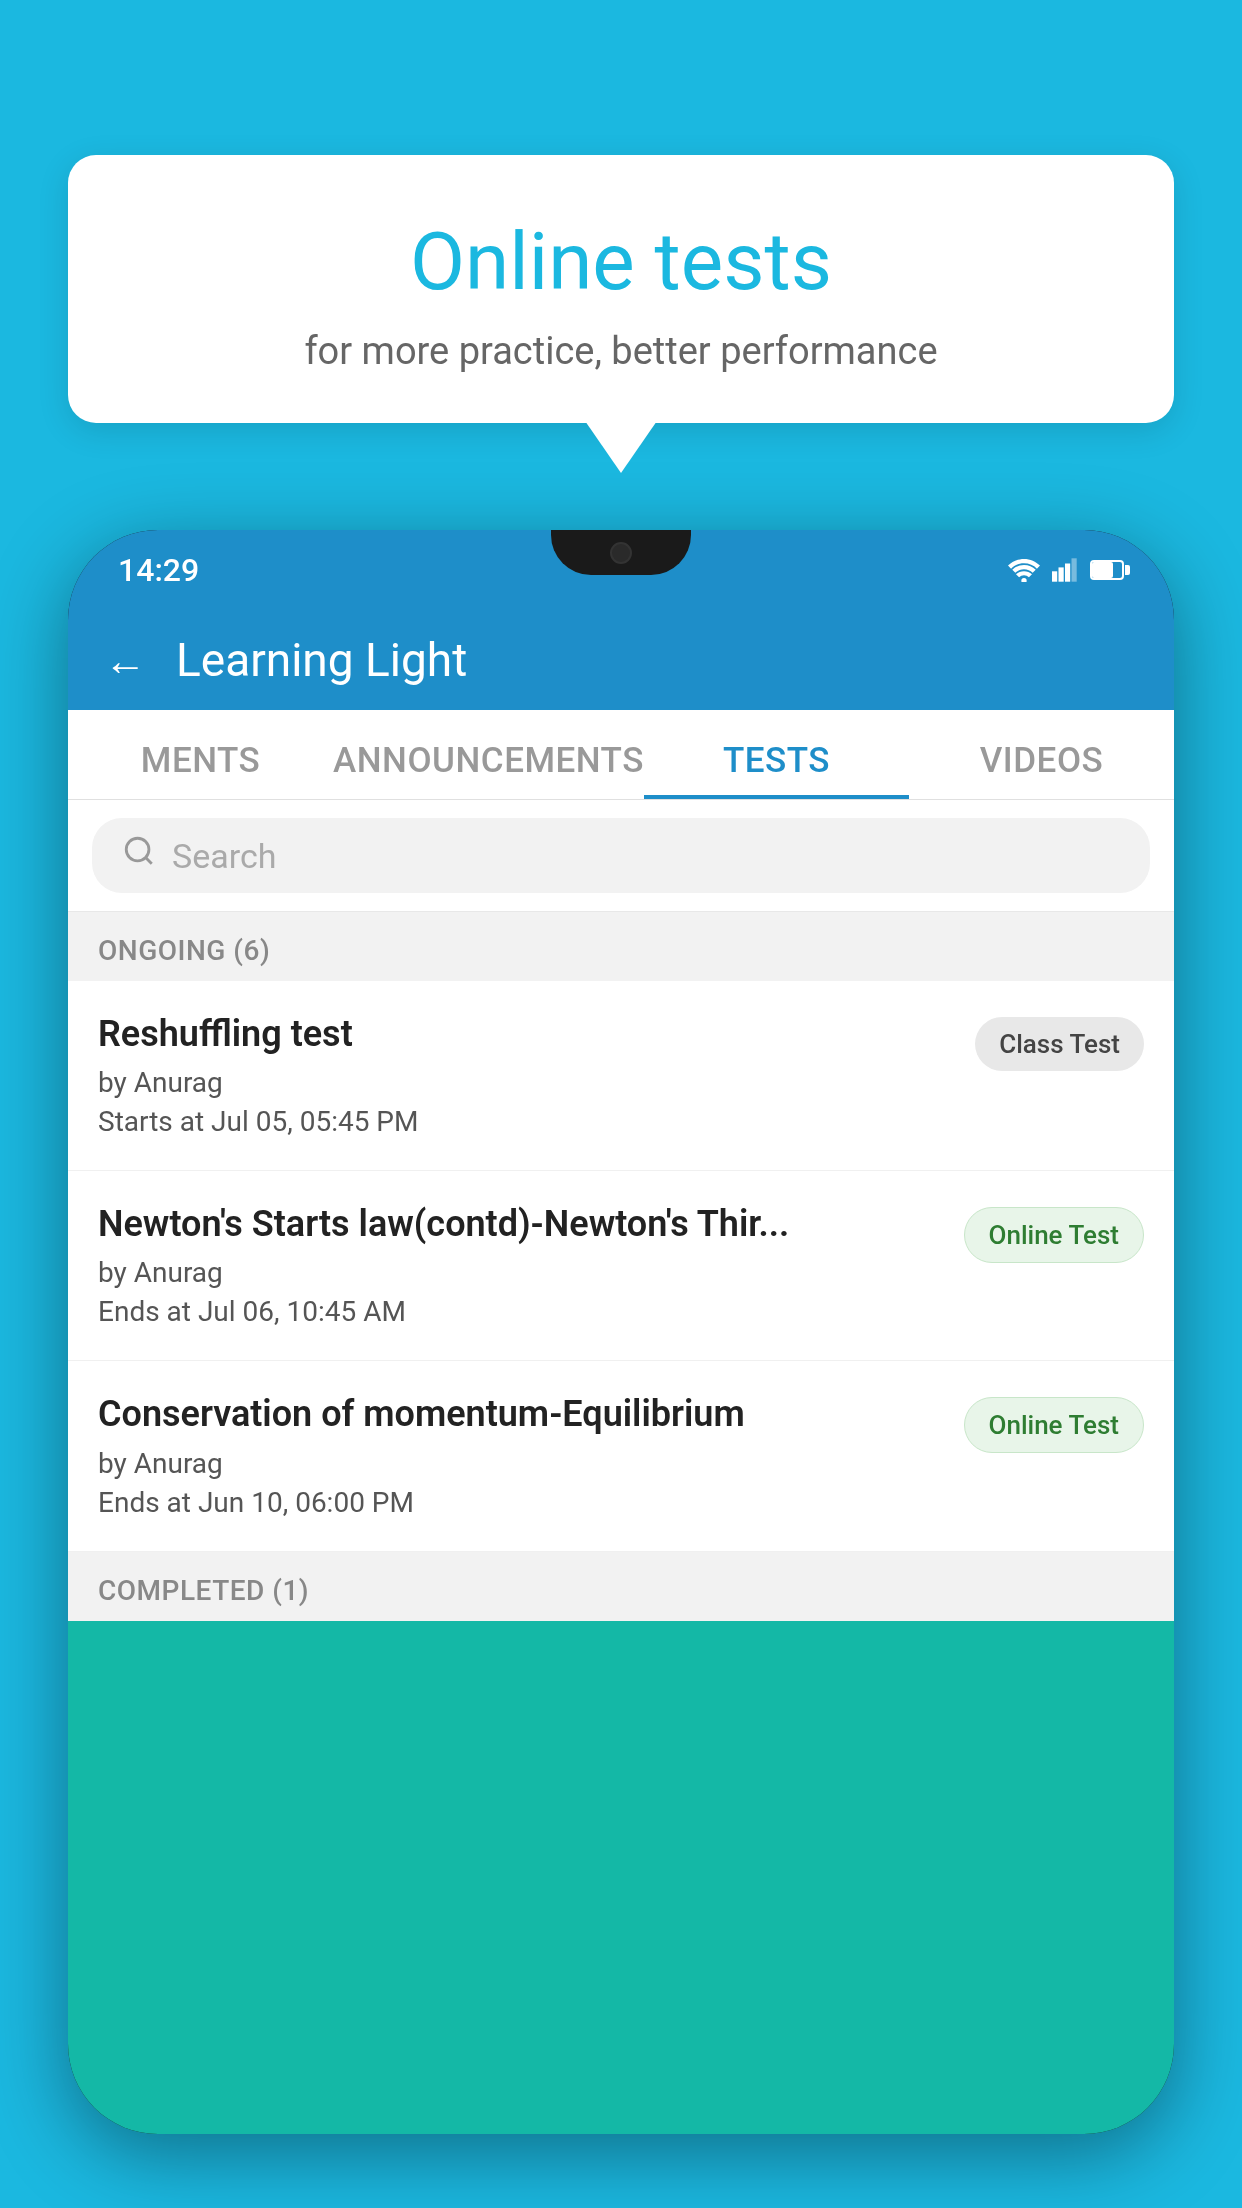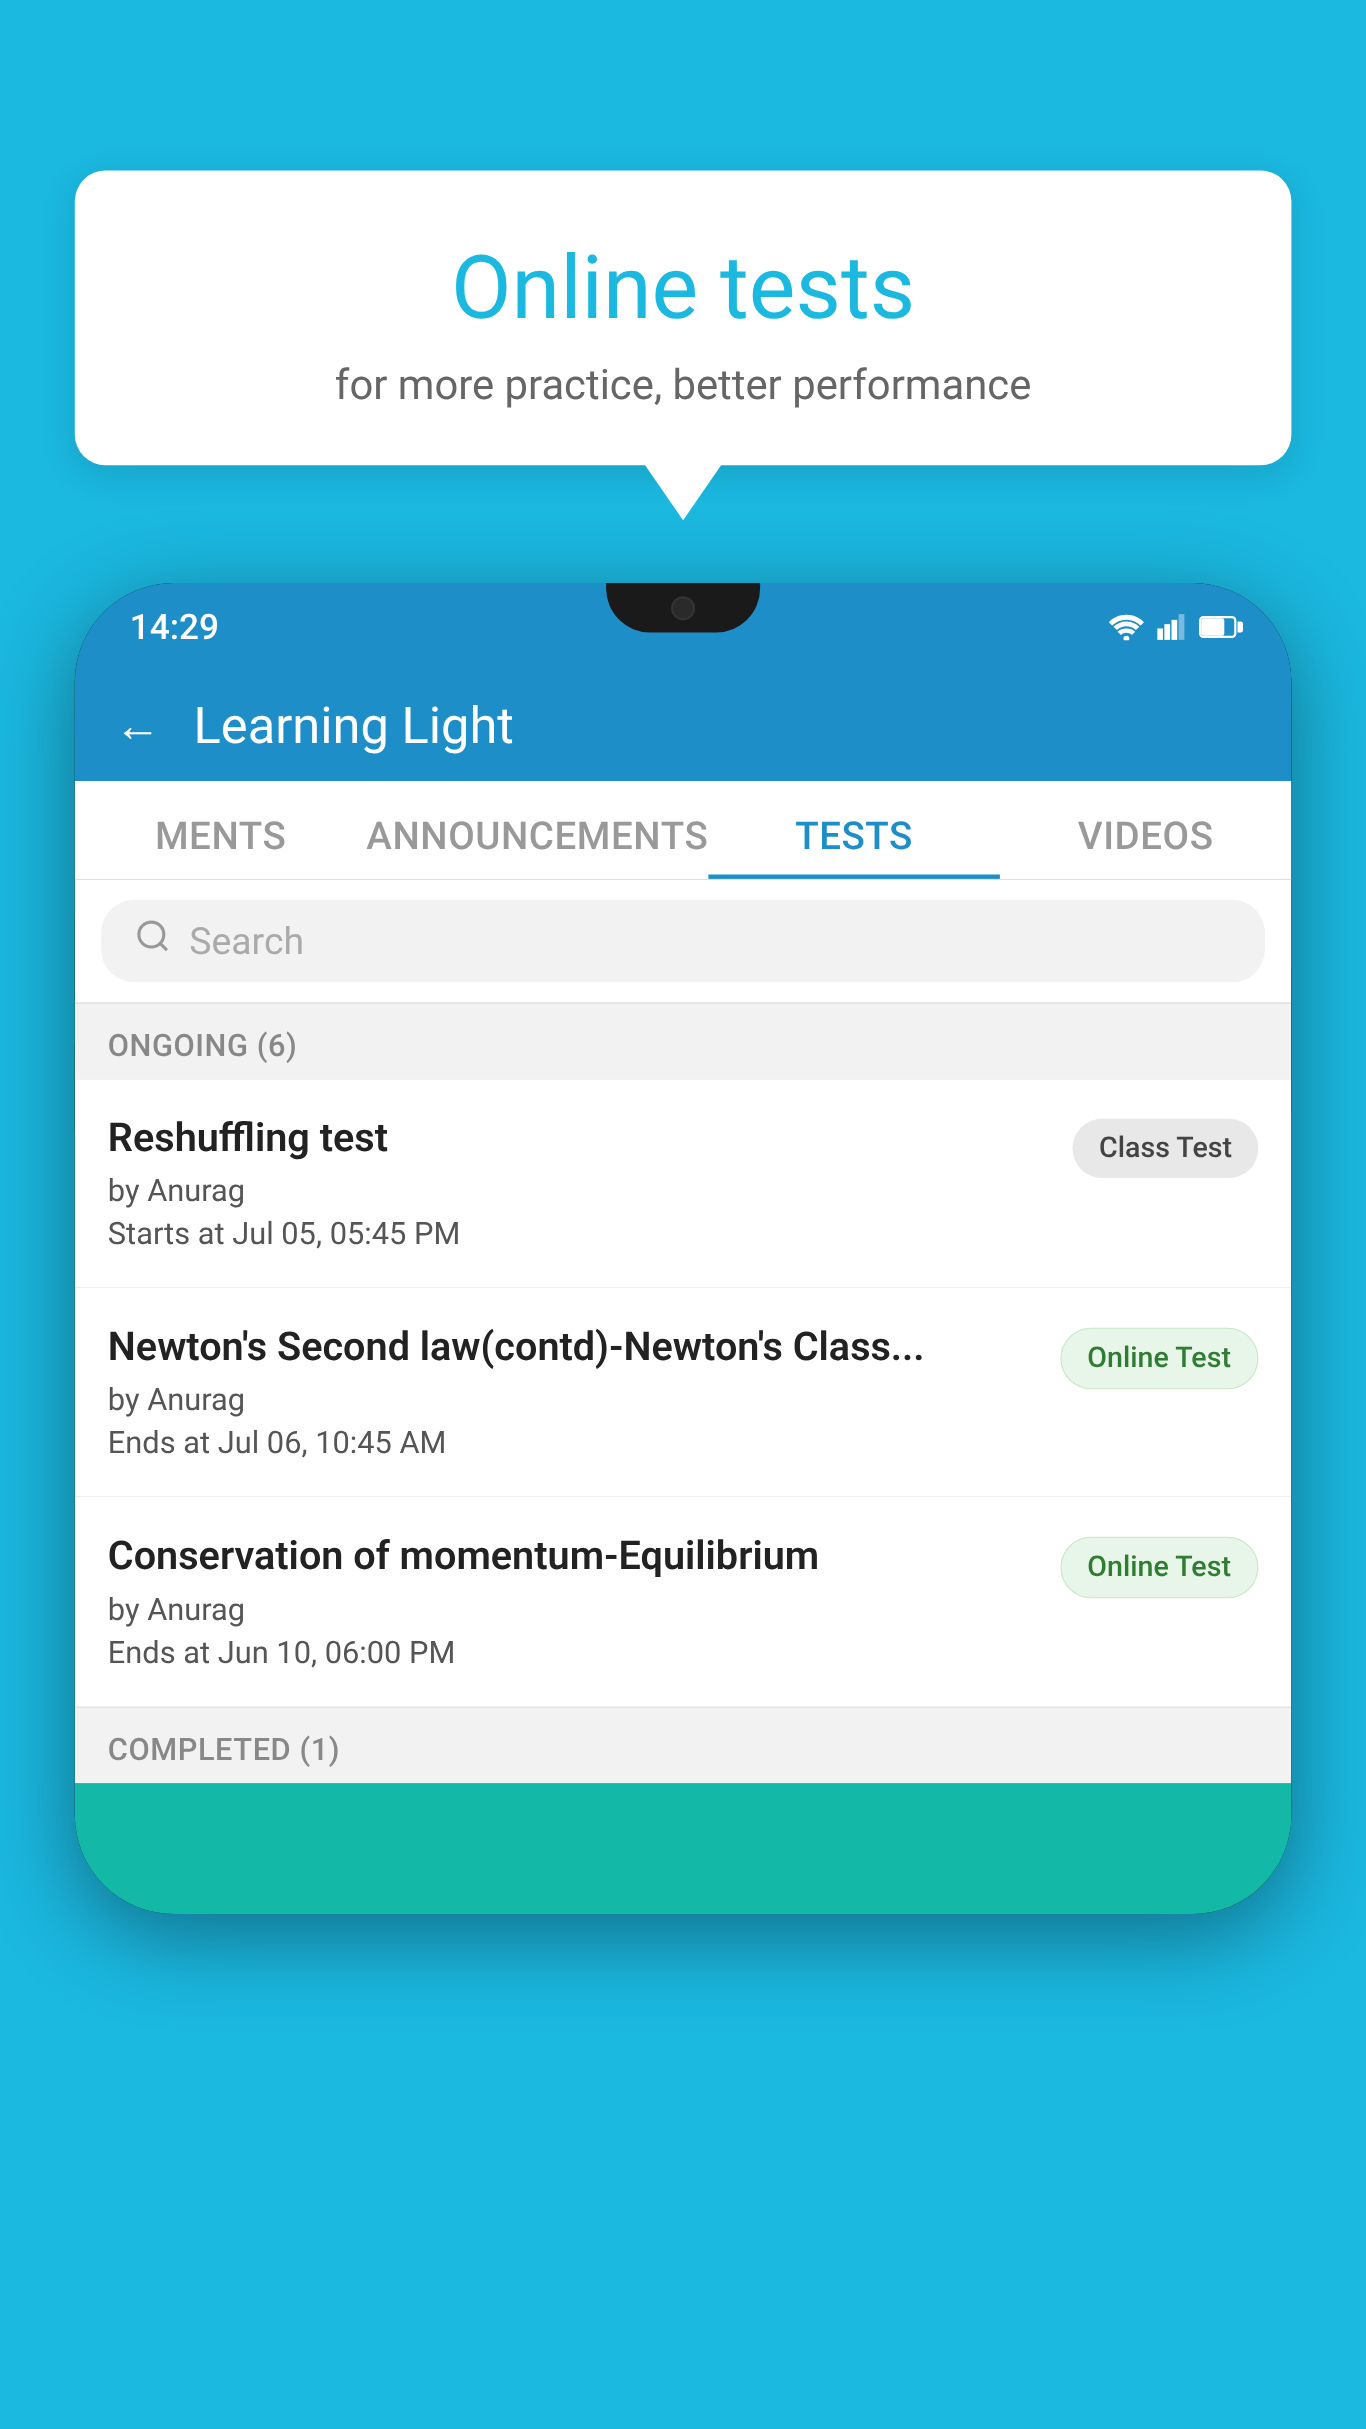--- a/index.html
+++ b/index.html
@@ -49,21 +49,21 @@
       color: #666666;
       font-weight: 400;
     }
 
     
     .phone-frame {
       position: absolute;
       top: 530px;
       left: 68px;
       right: 68px;
-      height: 1210px;
+      height: 1604px;
       background: #1a1a1a;
       border-radius: 90px;
       box-shadow: 0 20px 80px rgba(0,0,0,0.4);
       overflow: hidden;
     }
 
     
     .phone-top-bar {
       position: absolute;
       top: 0;
@@ -427,21 +427,21 @@
           <div class="test-author">by Anurag</div>
           <div class="test-time">
             <span>Starts at</span>&nbsp;<span>Jul 05, 05:45 PM</span>
           </div>
         </div>
         <div class="test-badge badge-class">Class Test</div>
       </div>
 
       <div class="test-item">
         <div class="test-info">
-          <div class="test-name">Newton's Second law(contd)-Newton's Class...</div>
+          <div class="test-name">Newton's Starts law(contd)-Newton's Thir...</div>
           <div class="test-author">by Anurag</div>
           <div class="test-time">
             <span>Ends at</span>&nbsp;<span>Jul 06, 10:45 AM</span>
           </div>
         </div>
         <div class="test-badge badge-online">Online Test</div>
       </div>
 
       <div class="test-item">
         <div class="test-info">

